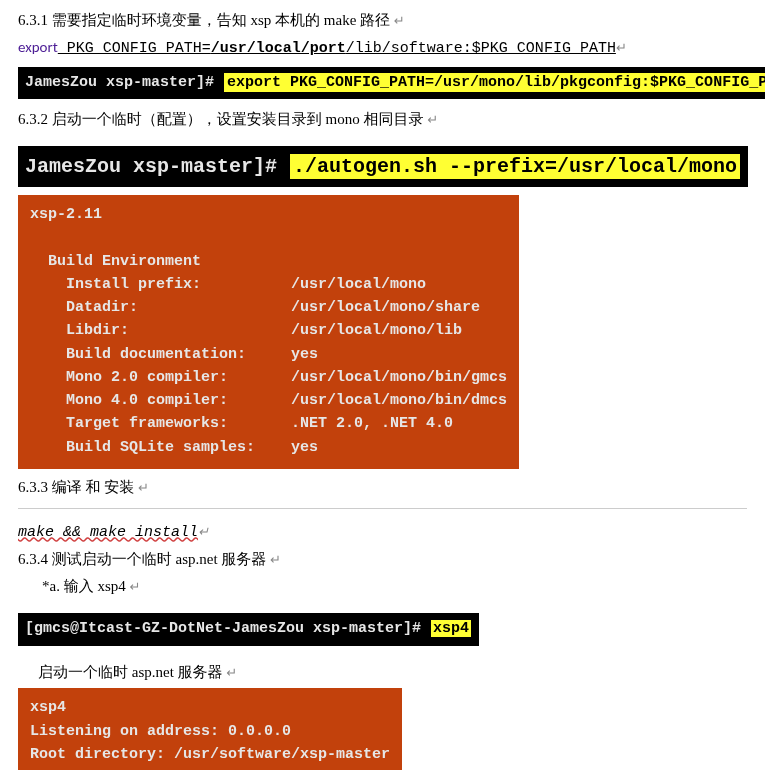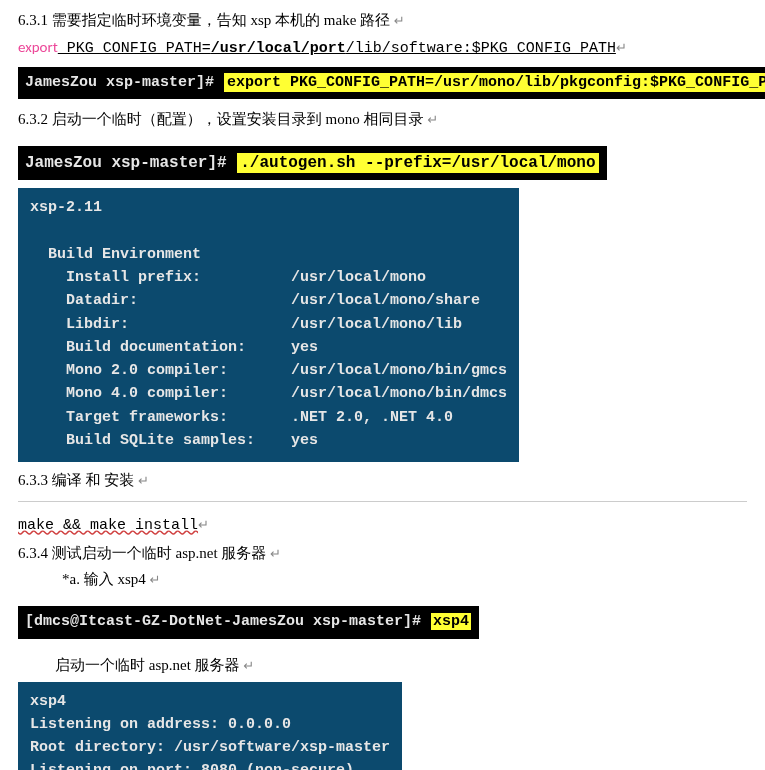--- a/index.html
+++ b/index.html
@@ -28,21 +28,21 @@
     white-space: nowrap;
   }
   .cmdline .hl {
     background: #ffff33;
     color: #000;
     padding: 1px 3px;
     border: 1px solid #000;
   }
   .cmdline .hl.narrow { padding: 0 2px; }
   .termblock {
-    background: #0c4a6e;
+    background: #c2410c;
     color: #e6e6e6;
     font-family: Consolas, "Courier New", monospace;
     font-size: 15px;
     white-space: pre;
     padding: 8px 12px 10px 12px;
     display: inline-block;
     margin: 2px 0 4px 0;
     line-height: 1.55;
     font-weight: bold;
   }
@@ -52,25 +52,25 @@
   .rule {
     border: none;
     border-top: 1px solid #ccc;
     margin: 8px 0 10px 0;
   }
   .squiggly {
     text-decoration: underline wavy #d04040;
     text-decoration-skip-ink: none;
   }
   .ret { color: #888; font-size: 13px; }
-  .export-kw { font-family: Calibri, Arial, sans-serif; color:#ec4899; }
+  .export-kw { font-family: Calibri, Arial, sans-serif; color:#4c1d95; }
   .bold { font-weight: bold; }
-  .indent1 { margin-left: 44px; }
-  .indent2 { margin-left: 37px; }
-  .make-line { margin-top: 2px; margin-bottom: 2px; }
+  .indent1 { margin-left: 24px; }
+  .indent2 { margin-left: 20px; }
+  .make-line { margin-top: 2px; margin-bottom: 2px; font-style: italic; }
 </style>
 </head>
 <body>
 
 
 
 
 <div class="para">
   <span class="cj">6.3.1</span>
   <span class="cj">需要指定临时环境变量，告知 xsp  本机的  make 路径</span>
@@ -85,21 +85,21 @@
   <span>JamesZou xsp-master]# </span><span class="hl">export PKG_CONFIG_PATH=/usr/mono/lib/pkgconfig:$PKG_CONFIG_PATH</span>
 </div>
 
 
 <div class="para">
   <span class="cj">6.3.2</span>
   <span class="cj">启动一个临时（配置），设置安装目录到  mono 相同目录</span>
   <span class="ret">↵</span>
 </div>
 
-<div class="cmdline break" style="font-size:16px;">
+<div class="cmdline break" style="font-size:20px;">
   <span> JamesZou xsp-master]# </span><span class="hl">./autogen.sh --prefix=/usr/local/mono</span>
 </div>
 
 <div class="termblock">xsp-2.11
 
   Build Environment
     Install prefix:          /usr/local/mono
     Datadir:                 /usr/local/mono/share
     Libdir:                  /usr/local/mono/lib
     Build documentation:     yes
@@ -127,21 +127,21 @@
   <span class="cj">测试启动一个临时 asp.net 服务器</span>
   <span class="ret">↵</span>
 </div>
 
 <div class="para indent1">
   <span class="cj">*a. 输入  xsp4</span>
   <span class="ret">↵</span>
 </div>
 
 <div class="cmdline break">
-  <span>[dmcs@Itcast-GZ-DotNet-JamesZou xsp-master]# </span><span class="hl narrow">xsp4</span>
+  <span>[gmcs@Itcast-GZ-DotNet-JamesZou xsp-master]# </span><span class="hl narrow">xsp4</span>
 </div>
 
 <div class="para indent2" style="margin-top:8px;">
   <span class="cj">启动一个临时 asp.net 服务器</span>
   <span class="ret">↵</span>
 </div>
 
 <div class="termblock small">xsp4
 Listening on address: 0.0.0.0
 Root directory: /usr/software/xsp-master

